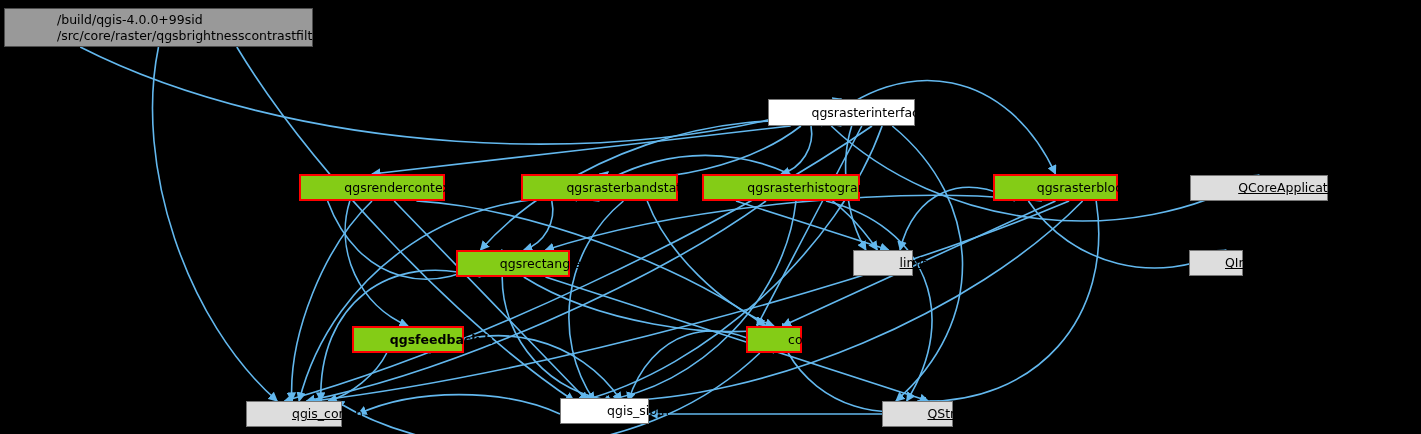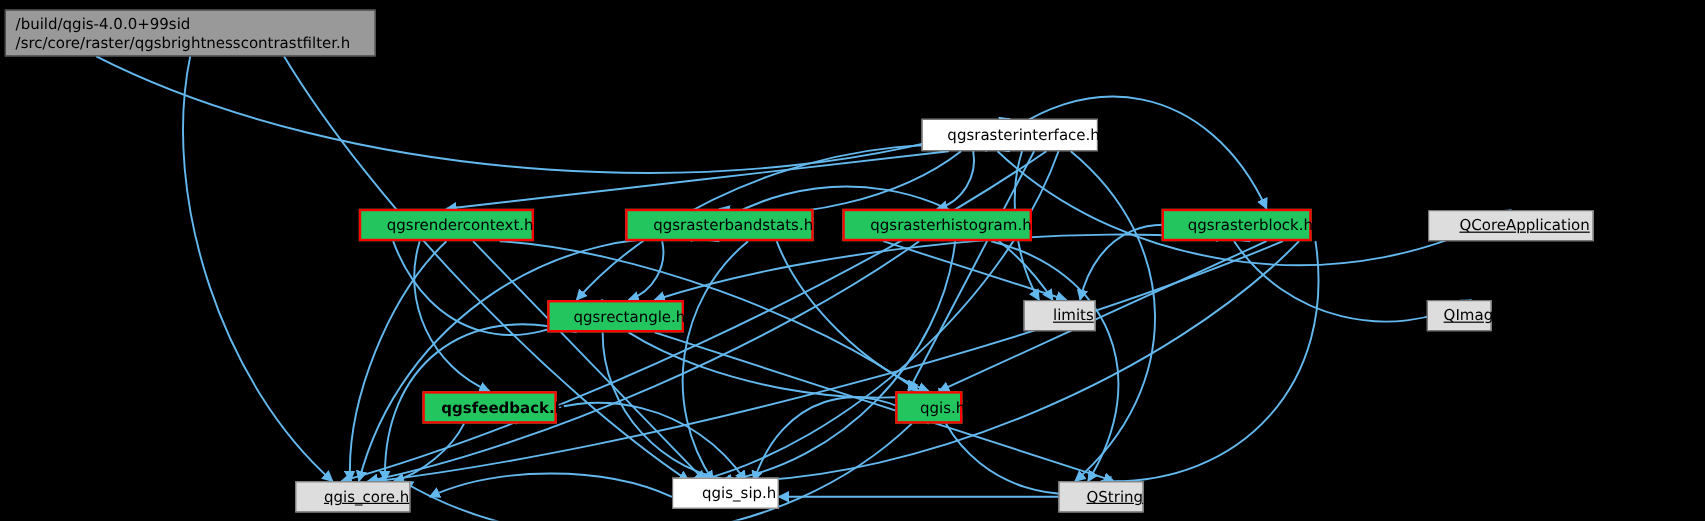--- a/index.html
+++ b/index.html
@@ -42,36 +42,37 @@
   .node.root {
     background: #999999;
     border: 1px solid #4d4d4d;
     font-size: 12.5px;
     justify-content: flex-start;
     padding-left: 8px;
     text-align: left;
   }
   
   .node.doc {
-    background: #22c55e;
+    background: #84cc16;
     border: 2px solid #ff0000;
   }
   
   .node.ext {
     background: #dddddd;
     border: 1px solid #777777;
     text-decoration: underline;
   }
   
   .node.plain {
     background: #ffffff;
     border: 1px solid #777777;
   }
   .node-label {
     pointer-events: none;
+    margin-left: 44px;
   }
 </style>
 </head>
 <body>
 
 <div id="graph-root">
   <svg id="edge-layer" viewBox="0 0 1421 434" width="1421" height="434" xmlns="http://www.w3.org/2000/svg">
     <defs>
       <marker id="arrow" viewBox="0 0 10 10" refX="9" refY="5" markerWidth="6" markerHeight="6" orient="auto-start-reverse">
         <path d="M 0 0 L 10 5 L 0 10 z" fill="#63b8ee"></path>
@@ -126,24 +127,24 @@
         <path d="M 882.0 414.0 C 816.8 414.0, 714.2 414.0, 649.0 414.0" fill="none" stroke="#63b8ee" stroke-width="1.6" marker-end="url(#arrow)"></path>
       </g>
   </svg>
   <div id="nodes-layer">
       <div class="node root" style="left: 4px; top: 8px; width: 309px; height: 39px;"><span class="node-label">/build/qgis-4.0.0+99sid
 /src/core/raster/qgsbrightnesscontrastfilter.h</span></div>
       <div class="node plain" style="left: 768px; top: 99px; width: 147px; height: 27px;"><span class="node-label">qgsrasterinterface.h</span></div>
       <div class="node doc" style="left: 299px; top: 174px; width: 146px; height: 27px;"><span class="node-label">qgsrendercontext.h</span></div>
       <div class="node doc" style="left: 521px; top: 174px; width: 157px; height: 27px;"><span class="node-label">qgsrasterbandstats.h</span></div>
       <div class="node doc" style="left: 702px; top: 174px; width: 158px; height: 27px;"><span class="node-label">qgsrasterhistogram.h</span></div>
-      <div class="node doc" style="left: 968px; top: 174px; width: 125px; height: 27px;"><span class="node-label">qgsrasterblock.h</span></div>
+      <div class="node doc" style="left: 993px; top: 174px; width: 125px; height: 27px;"><span class="node-label">qgsrasterblock.h</span></div>
       <div class="node ext" style="left: 1190px; top: 175px; width: 138px; height: 26px;"><span class="node-label">QCoreApplication</span></div>
       <div class="node doc" style="left: 456px; top: 250px; width: 114px; height: 27px;"><span class="node-label">qgsrectangle.h</span></div>
       <div class="node ext" style="left: 853px; top: 250px; width: 60px; height: 26px;"><span class="node-label">limits</span></div>
       <div class="node ext" style="left: 1189px; top: 250px; width: 54px; height: 26px;"><span class="node-label">QImage</span></div>
       <div class="node doc" style="left: 352px; top: 326px; width: 112px; height: 27px; font-weight: bold;"><span class="node-label">qgsfeedback.h</span></div>
-      <div class="node doc" style="left: 746px; top: 326px; width: 56px; height: 27px;"><span class="node-label">qgis.h</span></div>
+      <div class="node doc" style="left: 746px; top: 326px; width: 56px; height: 27px;"><span class="node-label">core.h</span></div>
       <div class="node ext" style="left: 246px; top: 401px; width: 96px; height: 26px;"><span class="node-label">qgis_core.h</span></div>
       <div class="node plain" style="left: 560px; top: 398px; width: 89px; height: 26px;"><span class="node-label">qgis_sip.h</span></div>
       <div class="node ext" style="left: 882px; top: 401px; width: 71px; height: 26px;"><span class="node-label">QString</span></div>
     </div>
 </div>
 
 </body></html>

